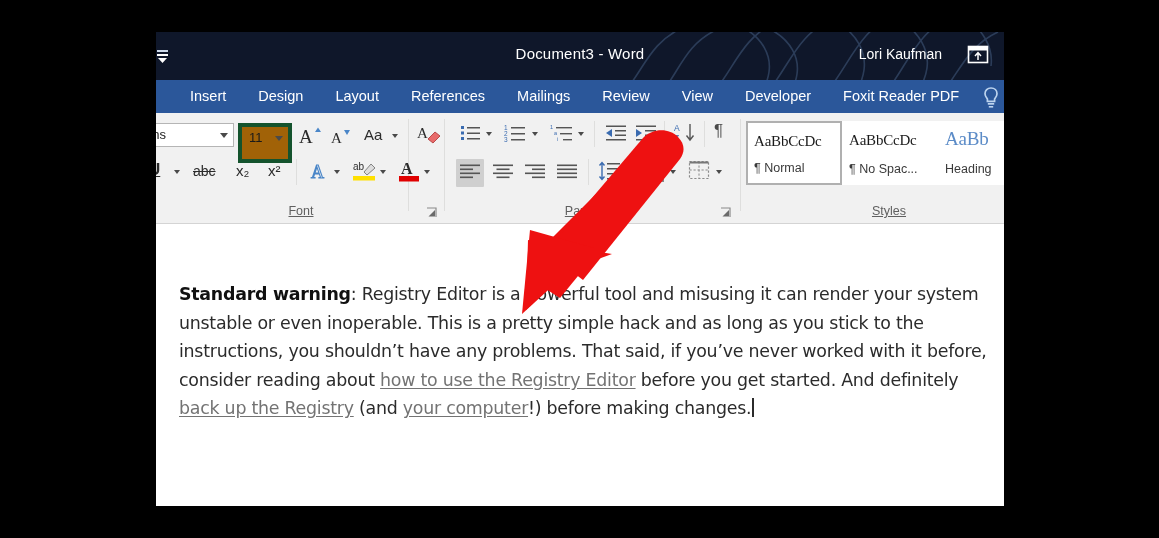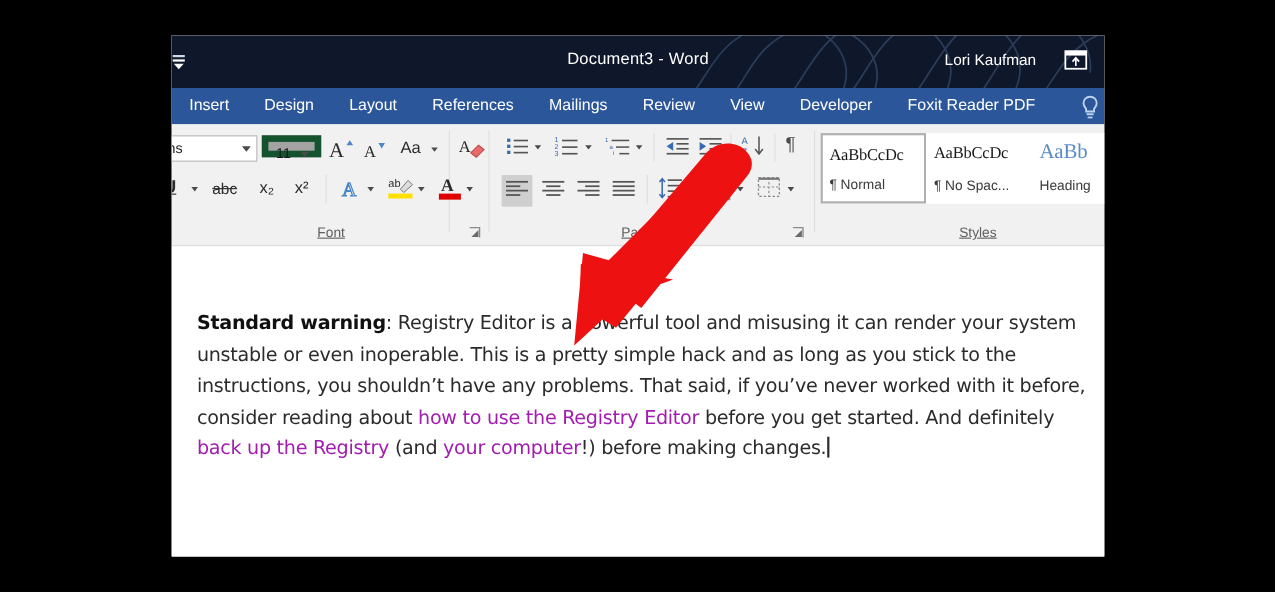--- a/index.html
+++ b/index.html
@@ -88,20 +88,21 @@
   .tabstrip {
     position: relative;
     height: 33px;
     background: #2b579a;
     overflow: hidden;
   }
   .tabs {
     display: flex;
     align-items: flex-end;
     height: 33px;
+    padding-left: 18px;
     box-sizing: border-box;
   }
   .tab {
     color: #ffffff;
     font-size: 14.5px;
     padding: 0 16px;
     line-height: 33px;
     white-space: nowrap;
     cursor: default;
   }
@@ -169,23 +170,23 @@
     top: 3px;
     font-size: 13px;
     color: #1a1a1a;
     white-space: nowrap;
   }
   .fontsize-box {
     position: absolute;
     left: 82px;
     top: 10px;
     width: 54px;
-    height: 20px;
-    background: #a3a3a3;
-    border: 6px solid #14532d;
+    height: 40px;
+    background: #a16207;
+    border: 4px solid #14532d;
     box-sizing: border-box;
   }
   .fontsize-box .val {
     position: absolute;
     left: 7px;
     top: 3px;
     font-size: 13px;
     color: #1a1a1a;
   }
   .combo-caret {
@@ -274,21 +275,22 @@
     top: 56px;
     width: 812px;
     font-family: "DejaVu Sans", sans-serif;
     font-size: 17.4px;
     line-height: 28.5px;
     color: #2b2b2b;
     letter-spacing: -0.25px;
   }
   .doc-text b { color: #101010; font-weight: bold; margin-top: 35px; }
   .doc-link {
-    color: #a21caf;
+    color: #737373;
+    text-decoration: underline;
     text-underline-offset: 2px;
     cursor: pointer;
   }
   .caret-bar {
     display: inline-block;
     width: 1.5px;
     height: 19px;
     background: #2b2b2b;
     vertical-align: -3px;
     margin-left: 1px;

